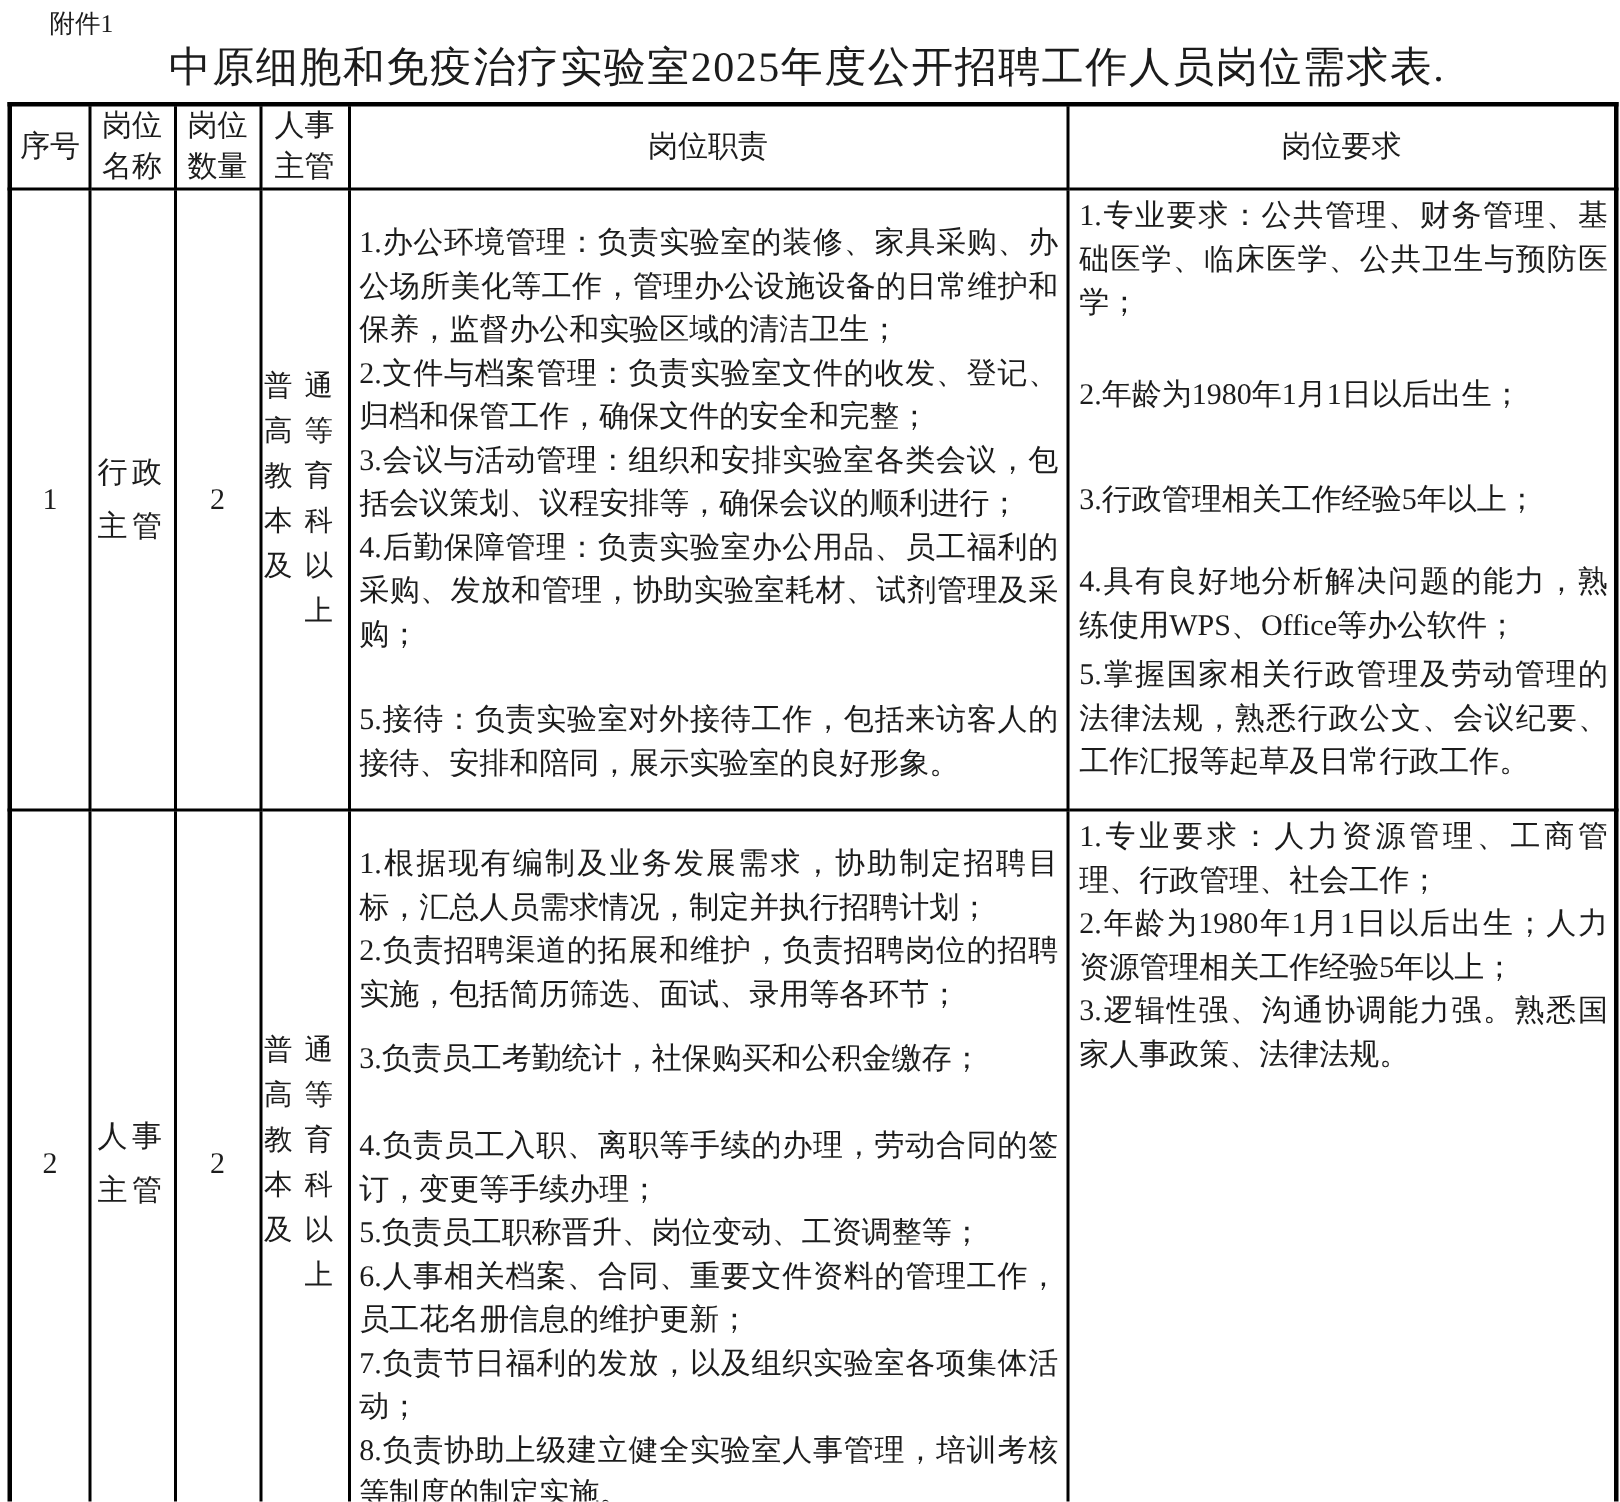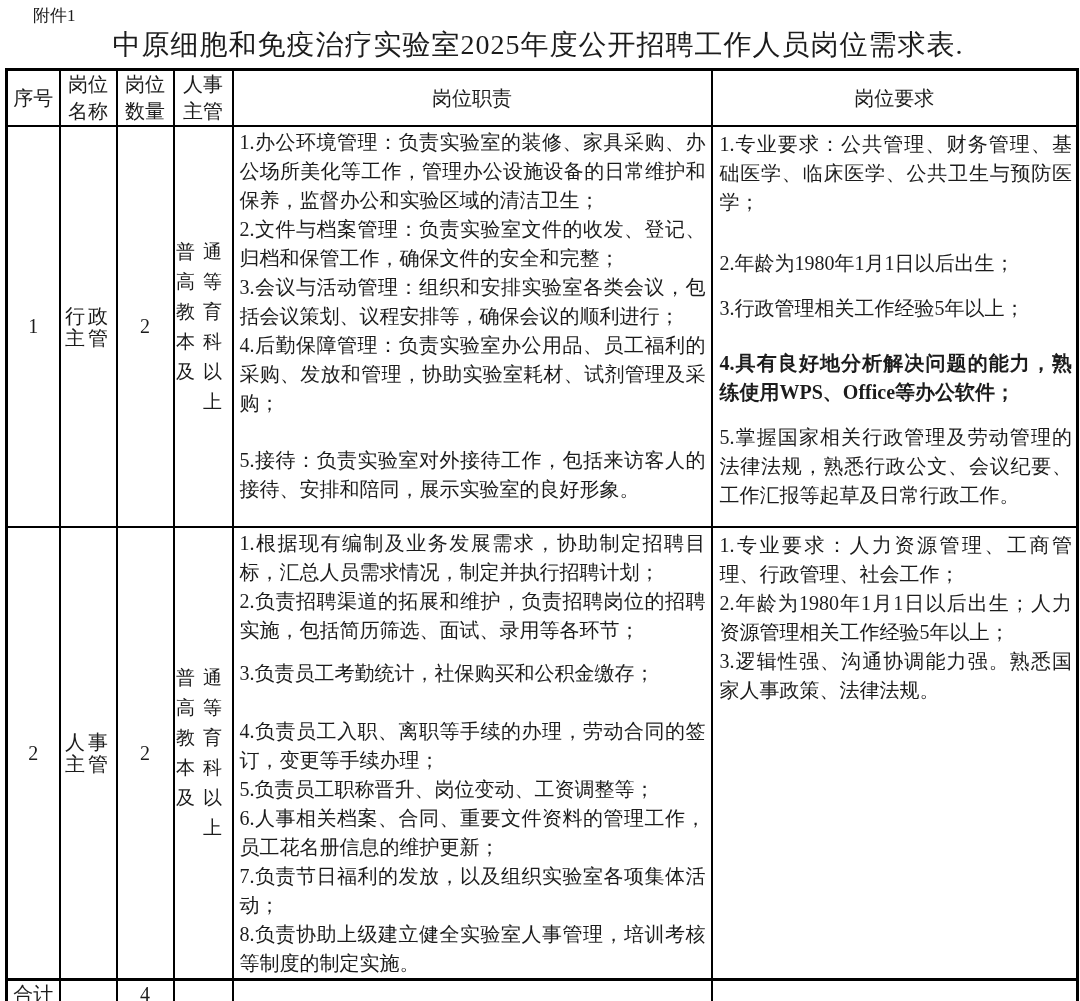--- a/index.html
+++ b/index.html
@@ -23,33 +23,33 @@
     overflow:hidden;
   }
   thead tr{height:56px;}
   thead th{text-align:center;line-height:27px;border-bottom:3px solid #000;}
   .hwrap{width:46px;margin:0 auto;}
   tr.row-1{height:386px;}
   tr.row-2{height:452px;}
   tr.total-row{height:28px;}
   tr.total-row td{border-top:3px solid #000;}
   td.c-center{text-align:center;}
-  .pos-wrap{width:46px;margin:0 auto;line-height:22px;letter-spacing:3px;text-align:right;}
+  .pos-wrap{width:46px;margin:0 auto;line-height:36px;letter-spacing:3px;text-align:right;}
   .edu-wrap{width:54px;margin:0 auto;font-size:19px;letter-spacing:8px;line-height:30px;text-align:right;word-break:break-all;}
   td.duties-cell,td.reqs-cell{vertical-align:top;text-align:justify;}
-  td.duties-cell{padding:1px 5px 0 6px;}
+  td.duties-cell{padding:21px 5px 0 6px;}
   td.reqs-cell{padding:3px 4px 16px 7px;}
   .duties-cell p,.reqs-cell p{margin:0;line-height:29px;word-break:break-all;}
   
   .r1-duties p.i4{margin-bottom:28px;}
   .r1-reqs{padding-top:20px;}
   .r1-reqs p.i1{margin-bottom:32px;}
-  .r1-reqs p.i2{margin-bottom:16px;}
+  .r1-reqs p.i2{margin-bottom:41px;}
   .r1-reqs p.i3{margin-bottom:26px;}
-  .r1-reqs p.i4{margin-bottom:16px;font-weight:bold;}
+  .r1-reqs p.i4{margin-bottom:4px;}
   .r2-duties p.i2{margin-bottom:14px;}
   .r2-duties p.i3{margin-bottom:29px;}
   .total-row td{font-size:20px;}
 </style>
 </head>
 <body>
 
 <div class="attachment">附件1</div>
 <div class="title">中原细胞和免疫治疗实验室2025年度公开招聘工作人员岗位需求表.</div>
 

